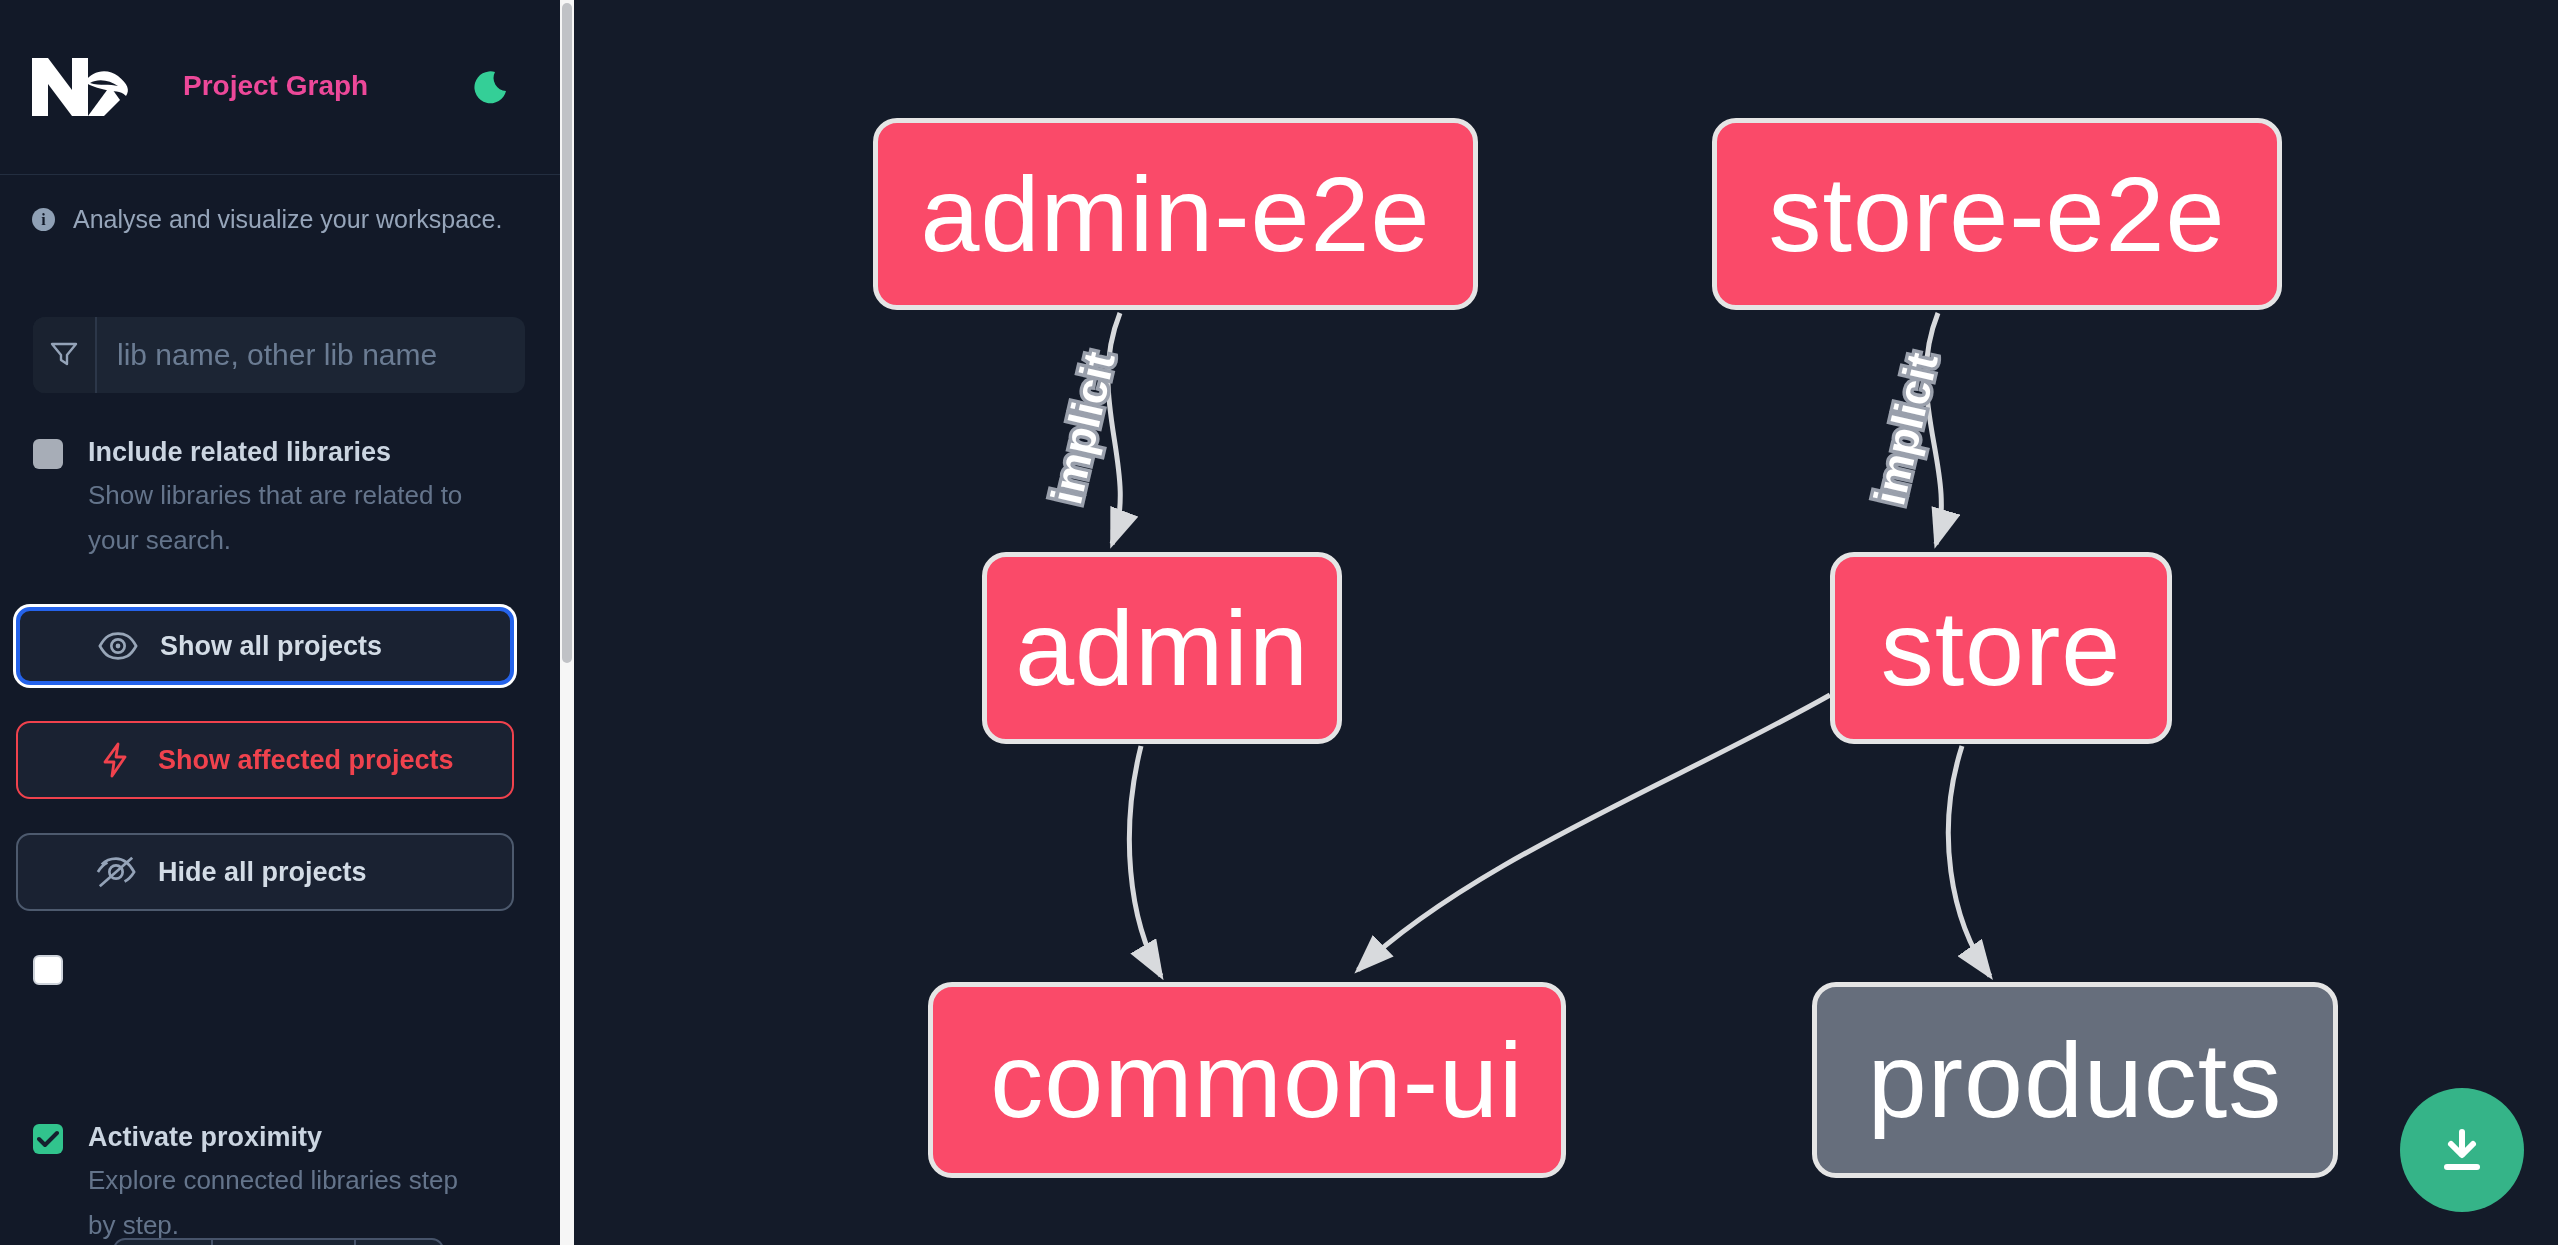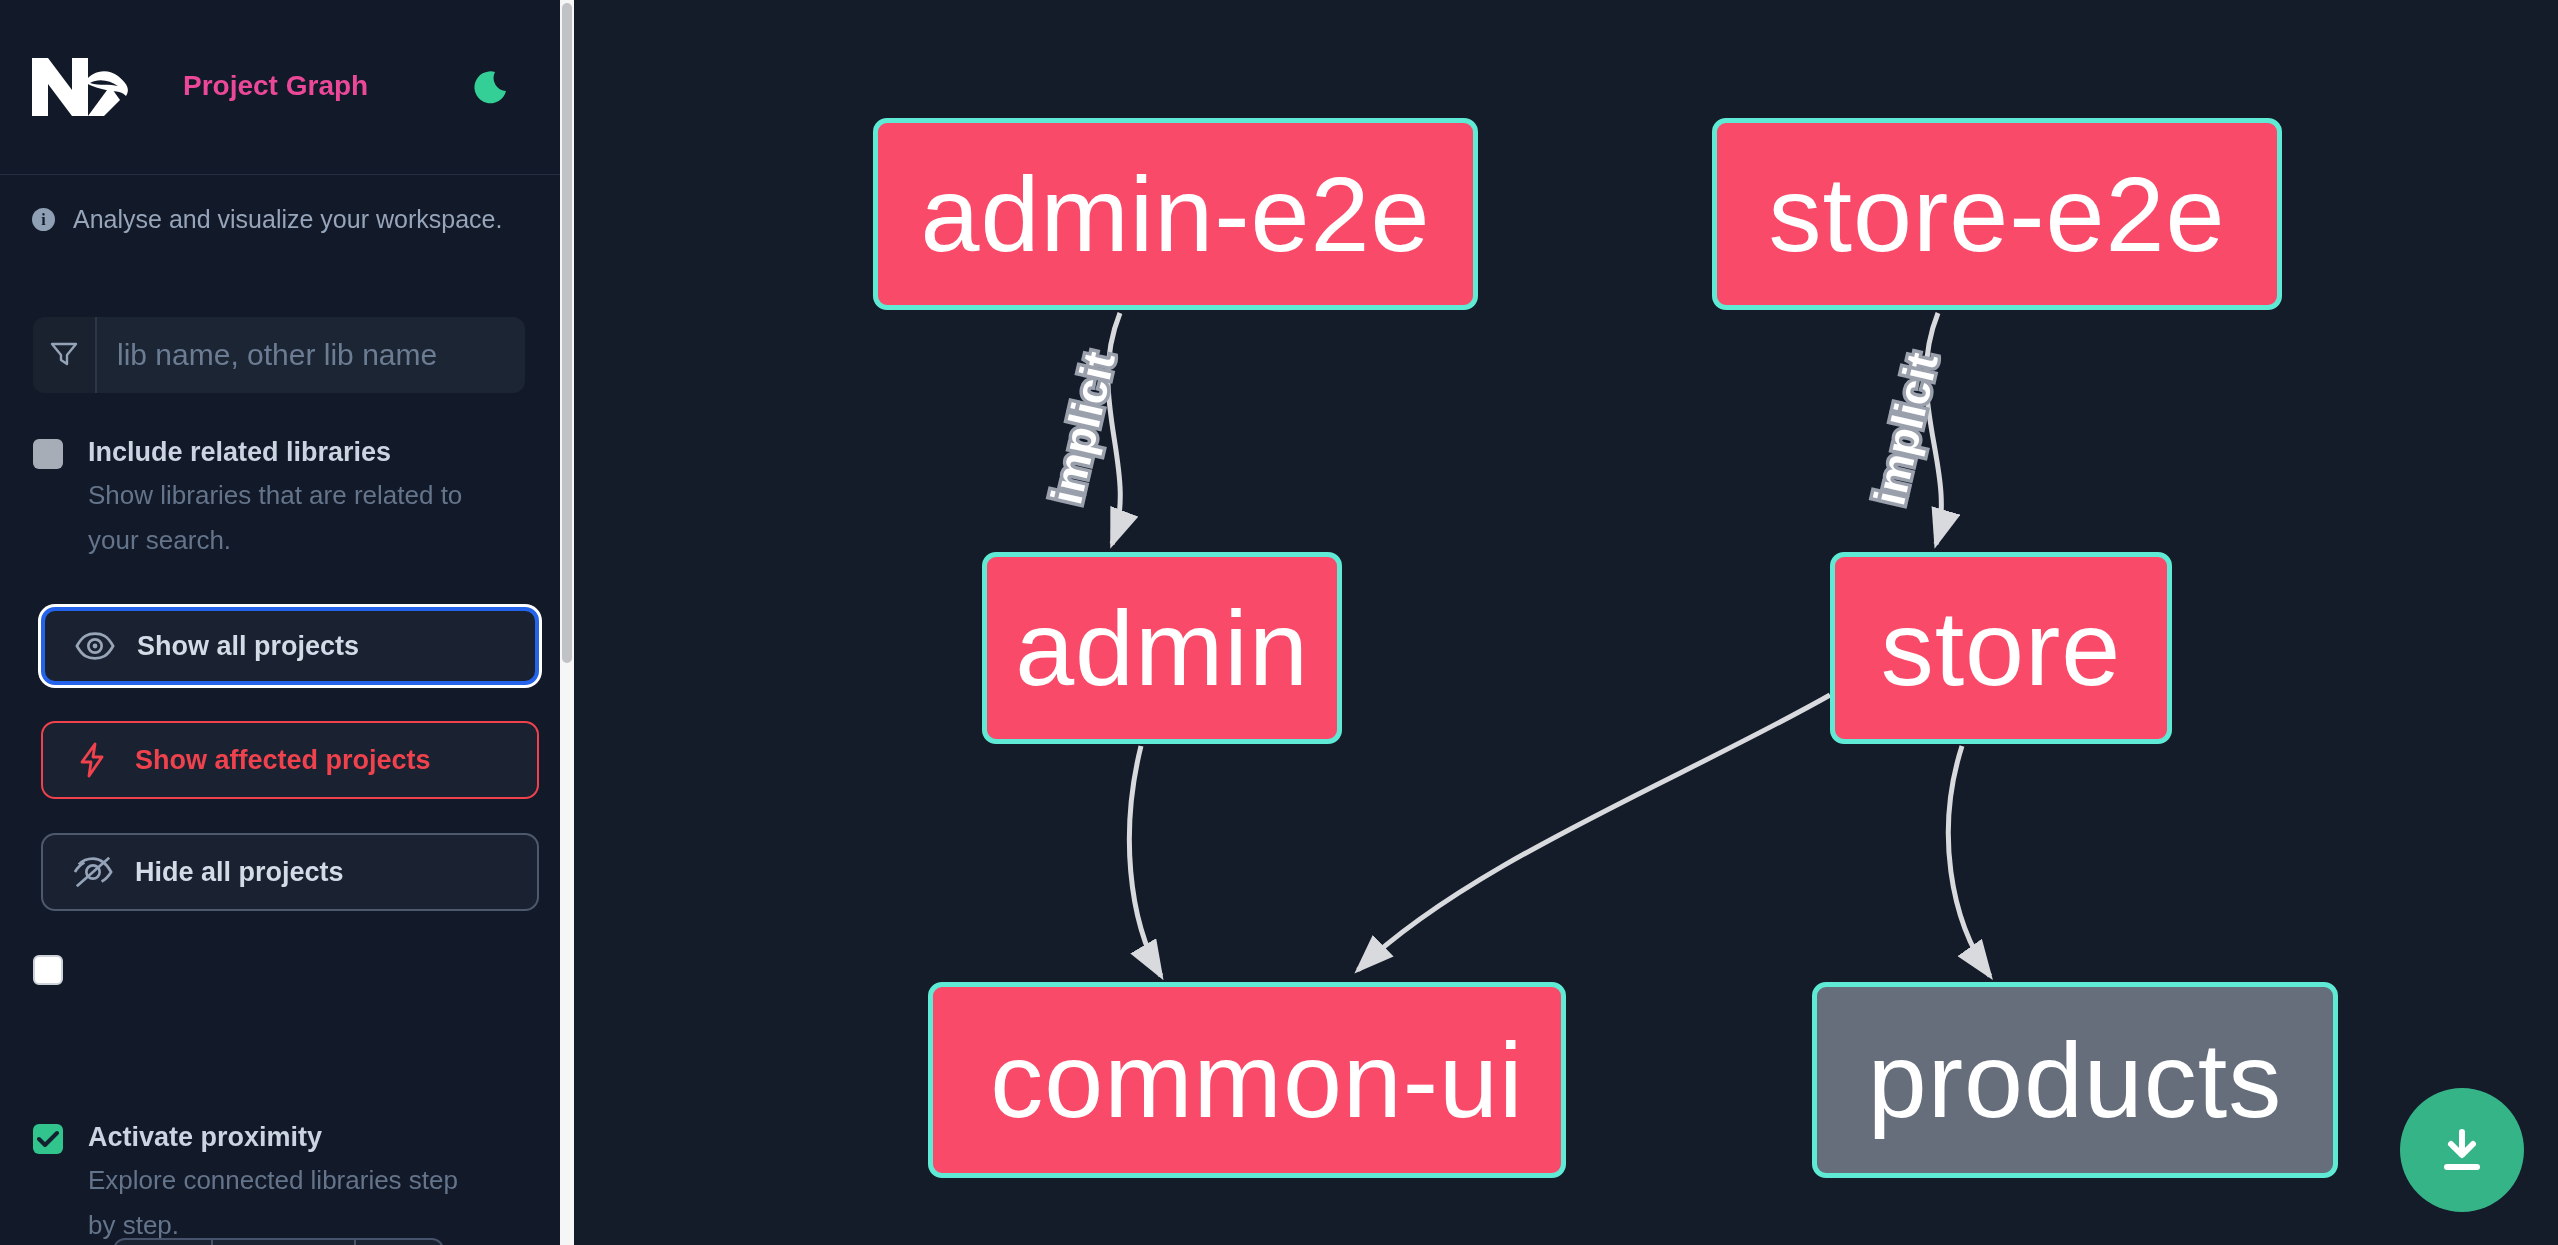--- a/index.html
+++ b/index.html
@@ -1,20 +1,20 @@
 <!DOCTYPE html>
 <html><head>
 <meta charset="utf-8">
 <style>
   html,body{margin:0;padding:0;background:#141b29;font-family:"Liberation Sans",sans-serif;}
   #stage{position:relative;width:2558px;height:1245px;overflow:hidden;background:#141b29;}
 
   
   #edges{position:absolute;left:0;top:0;width:2558px;height:1245px;}
-  .node{position:absolute;box-sizing:border-box;border:5px solid #5eead4;border-radius:14px;
+  .node{position:absolute;box-sizing:border-box;border:5px solid #e5e5e5;border-radius:24px;
         display:flex;align-items:center;justify-content:center;color:#fff;font-size:106px;
         letter-spacing:1px;cursor:pointer;}
   .node.affected{background:#fa4a69;}
   .node.normal{background:#666e7c;}
   .edge-label{position:absolute;font-size:44px;font-weight:bold;color:#fff;
         -webkit-text-stroke:7px #9aa0ac;paint-order:stroke fill;white-space:nowrap;}
 
   
   .fab{position:absolute;left:2400px;top:1088px;width:124px;height:124px;border-radius:50%;
        background:#35b488;display:flex;align-items:center;justify-content:center;cursor:pointer;}
@@ -45,23 +45,23 @@
 
   .cb-row{position:absolute;left:33px;width:500px;}
   .cb-box{position:absolute;left:0;top:2px;width:30px;height:30px;border-radius:6px;cursor:pointer;}
   .cb-box.gray{background:#a7adb7;}
   .cb-box.white{background:#ffffff;border:2px solid #cdd2da;box-sizing:border-box;}
   .cb-box.green{background:#31c48d;display:flex;align-items:center;justify-content:center;}
   .cb-text{margin-left:55px;}
   .cb-label{font-size:27px;font-weight:bold;color:#cbd5e1;}
   .cb-desc{font-size:26px;line-height:45px;color:#64748b;white-space:pre-line;width:430px;margin-top:5px;}
 
-  .sb-btn{position:absolute;left:41px;width:498px;height:78px;box-sizing:border-box;
+  .sb-btn{position:absolute;left:16px;width:498px;height:78px;box-sizing:border-box;
           background:#1a2232;border:2px solid #4d5a6e;border-radius:14px;display:flex;
-          align-items:center;cursor:pointer;}
+          align-items:center;cursor:pointer;padding-left:48px;}
   .sb-btn .ic{margin-left:30px;width:40px;height:40px;flex:none;display:flex;align-items:center;justify-content:center;}
   .sb-btn .lbl{margin-left:22px;font-size:27px;font-weight:bold;color:#d3dce6;}
   .sb-btn.focused{border:4px solid #2563eb;box-shadow:0 0 0 3px #ffffff;}
   .sb-btn.affected{border:2px solid #f0424d;}
   .sb-btn.affected .lbl{color:#f0424d;}
 
   .segmented{position:absolute;left:113px;top:1238px;width:331px;height:26px;box-sizing:border-box;
              background:#1b2433;border:2px solid #46536a;border-radius:12px 12px 0 0;display:flex;}
   .segmented .seg{flex:none;border-right:2px solid #46536a;}
 </style>

